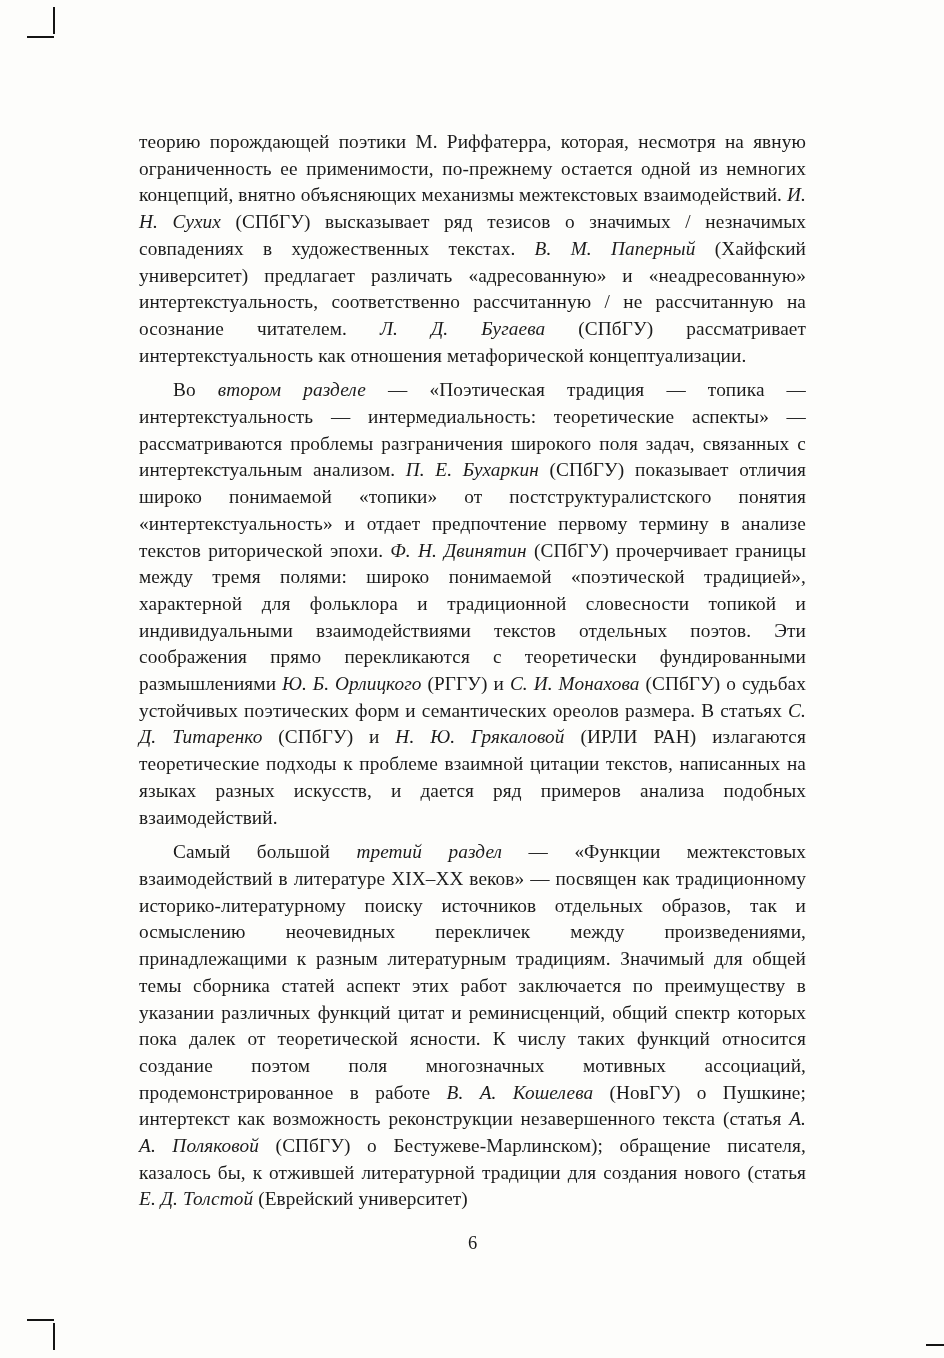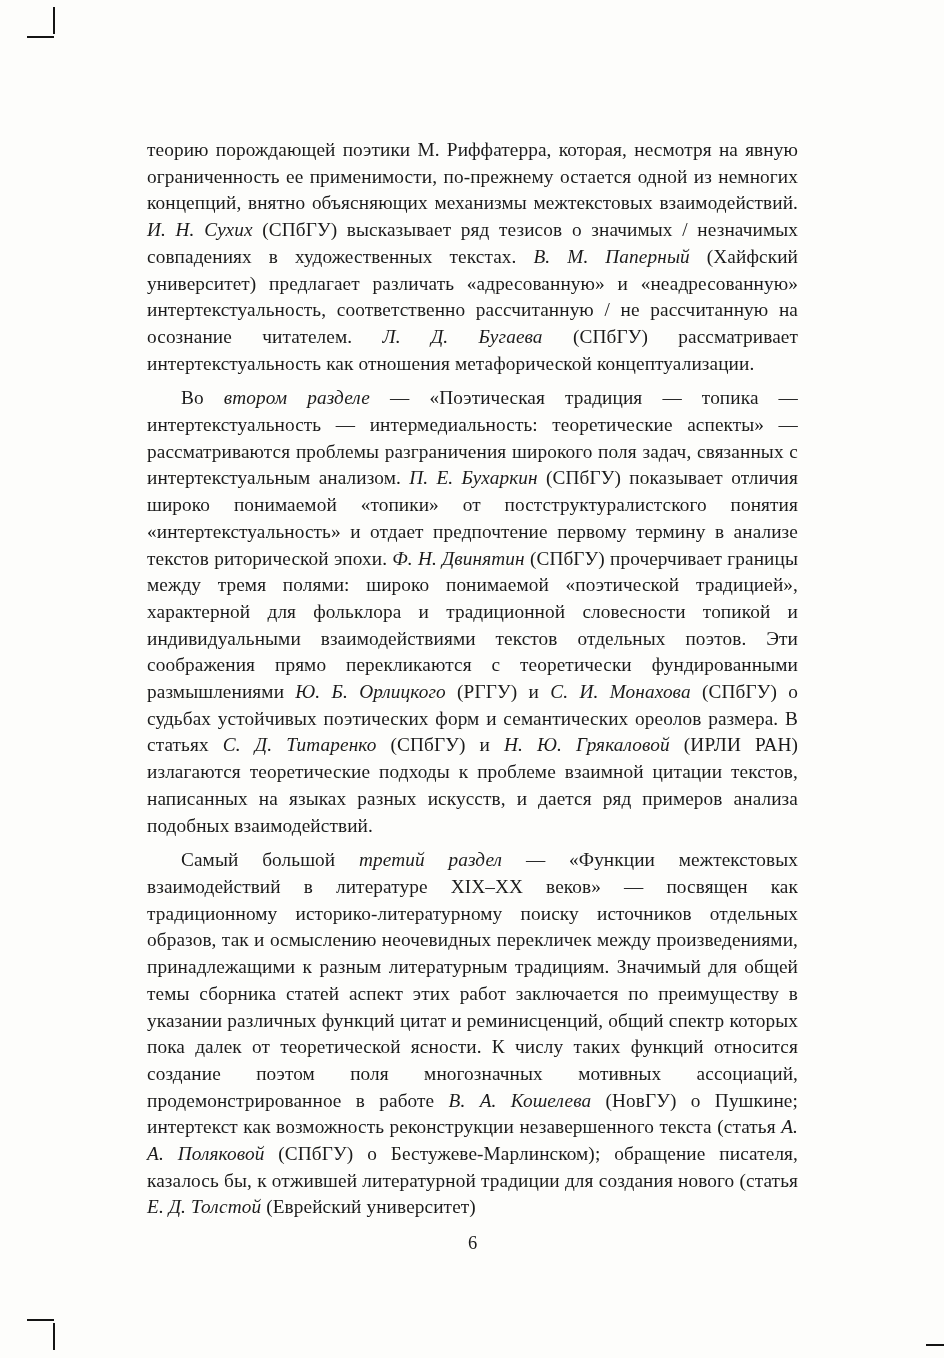--- a/index.html
+++ b/index.html
@@ -18,21 +18,21 @@
     left: 139px;
     top: 129px;
     width: 667px;
     text-align: justify;
     font-size: 19.3px;
     line-height: 26.7px;
     letter-spacing: 0.1px;
     -webkit-hyphens: auto;
     hyphens: auto;
   }
-  .text-block p { margin: 8px; text-indent: 34px; }
+  .text-block p { margin: 0; text-indent: 34px; }
   .text-block p.noindent { text-indent: 0; }
   .text-block p + p { margin-top: 8px; }
   .i { font-style: italic; }
   .folio {
     position: absolute;
     left: 139px;
     width: 667px;
     top: 1233px;
     text-align: center;
     font-size: 18.5px;

